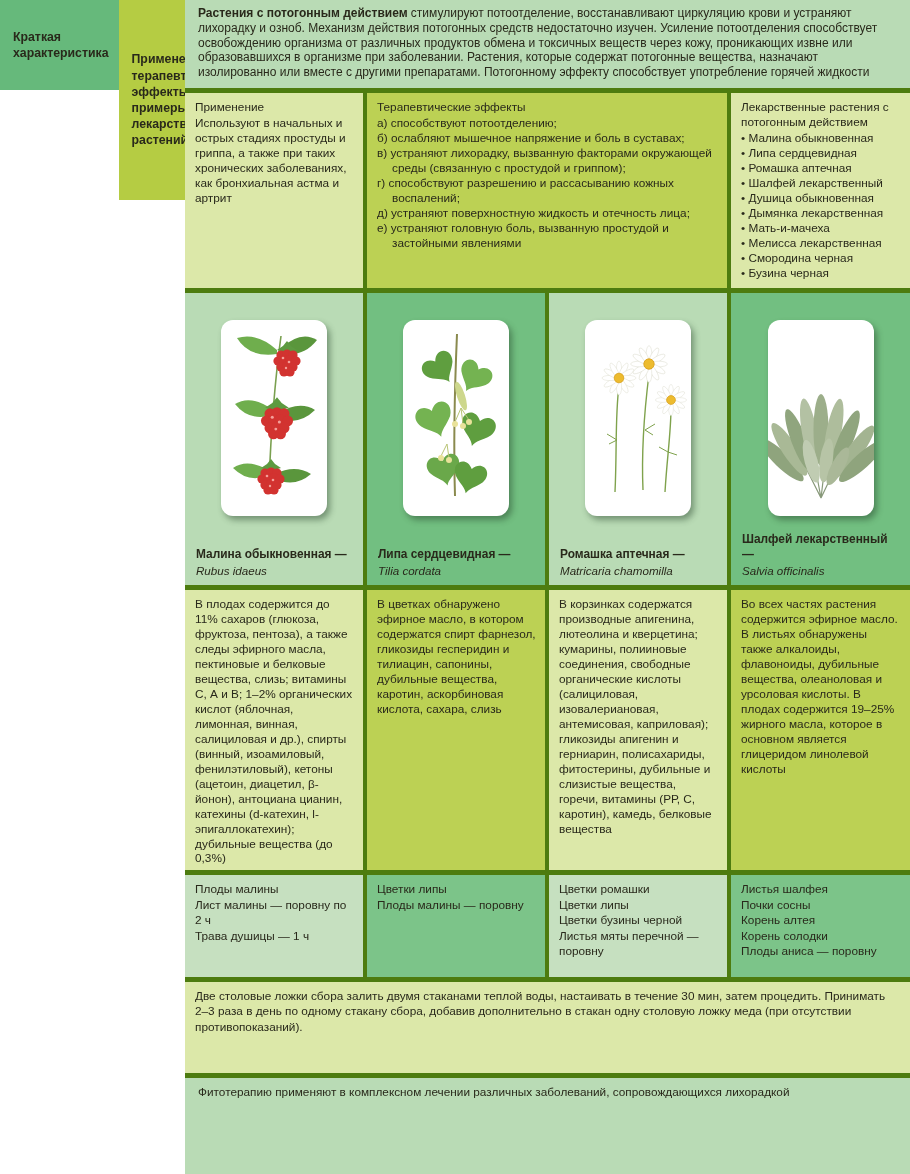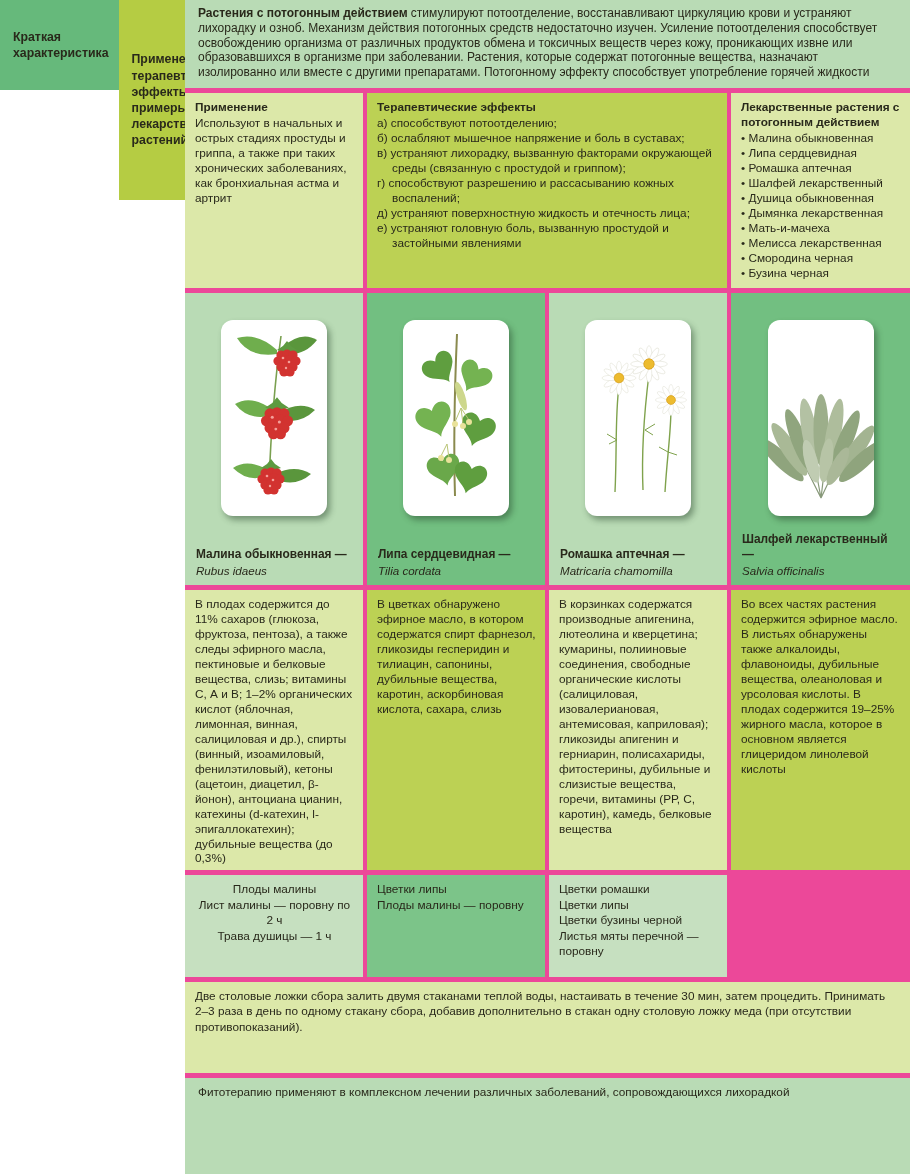--- a/index.html
+++ b/index.html
@@ -11,46 +11,46 @@
   
   .labels{width:181px;display:flex;flex-direction:row;flex:none;}
   .lbl{display:flex;align-items:center;padding:0 10px 0 13px;box-sizing:border-box;
        font-weight:bold;font-size:12.3px;line-height:1.32;}
   .lbl.green{background:#66b97b;}
   .lbl.yg{background:#b5cc43;}
   .lh1{height:90px;}.lh2{height:200px;}.lh3{height:297px;}.lh4{height:285px;}
   .lh5{height:107px;}.lh6{height:96px;}.lh7{flex:1;padding-left:20px;}
   
   .grid{
-    width:725px;height:1174px;display:grid;flex:none;background:#ec4899;
+    width:725px;height:1174px;display:grid;flex:none;background:#4d7c0f;
     grid-template-columns:178px 178px 178px 179px;
     grid-template-rows:88px 195px 292px 280px 102px 91px 96px;
     gap:5px 4px;
   }
   .cell{box-sizing:border-box;overflow:hidden;font-size:11.8px;line-height:1.27;
         padding:7px 9px 6px 10px;}
   .pale-yg{background:#dce8a9;}
   .mid-yg{background:#bcd154;}
   .lt-green{background:#b9dbb5;}
   .md-green{background:#72bf81;}
   .lt-green2{background:#c6e0c0;}
   .md-green2{background:#7cc489;}
   .r1{grid-row:1;grid-column:1 / span 4;padding:6px 12px 4px 13px;line-height:1.23;font-size:12px;}
   .r2a{grid-row:2;grid-column:1;}
   .r2b{grid-row:2;grid-column:2 / span 2;}
   .r2c{grid-row:2;grid-column:4;}
   .r3a{grid-row:3;grid-column:1;}.r3b{grid-row:3;grid-column:2;}
   .r3c{grid-row:3;grid-column:3;}.r3d{grid-row:3;grid-column:4;}
   .r4a{grid-row:4;grid-column:1;}.r4b{grid-row:4;grid-column:2;}
   .r4c{grid-row:4;grid-column:3;}.r4d{grid-row:4;grid-column:4;}
-  .r5a{grid-row:5;grid-column:1;text-align:center;}.r5b{grid-row:5;grid-column:2;}
+  .r5a{grid-row:5;grid-column:1;}.r5b{grid-row:5;grid-column:2;}
   .r5c{grid-row:5;grid-column:3;}.r5d{grid-row:5;grid-column:4;}
   .r6{grid-row:6;grid-column:1 / span 4;line-height:1.3;}
   .r7{grid-row:7;grid-column:1 / span 4;padding-left:13px;line-height:1.3;}
-  .cell-title{font-weight:bold;margin:0 0 1px 0;}
+  .cell-title{font-weight:normal;margin:0 0 1px 0;}
   .hang{padding-left:15px;text-indent:-15px;}
   .bul{padding-left:10px;text-indent:-10px;}
   .bul::before{content:"\2022\00a0";}
   
   .plant-cell{display:flex;flex-direction:column;padding:0;}
   .card{width:106px;height:196px;background:#ffffff;border-radius:12px;
         margin:27px auto 0 auto;box-shadow:3px 4px 6px rgba(30,60,35,.45);flex:none;}
   .card svg{display:block;width:106px;height:196px;}
   .caption{margin-top:auto;padding:0 8px 7px 11px;}
   .pname{font-weight:bold;font-size:11.9px;line-height:1.3;}
@@ -273,19 +273,26 @@
       <div>Цветки липы</div>
       <div>Плоды малины — поровну</div>
     </div>
     <div class="cell lt-green2 r5c lines">
       <div>Цветки ромашки</div>
       <div>Цветки липы</div>
       <div>Цветки бузины черной</div>
       <div>Листья мяты перечной —</div>
       <div>поровну</div>
     </div>
+    <div class="cell md-green2 r5d lines">
+      <div>Листья шалфея</div>
+      <div>Почки сосны</div>
+      <div>Корень алтея</div>
+      <div>Корень солодки</div>
+      <div>Плоды аниса — поровну</div>
+    </div>
 
     <div class="cell pale-yg r6">Две столовые ложки сбора залить двумя стаканами теплой воды, настаивать в течение 30 мин, затем процедить. Принимать 2–3 раза в день по одному стакану сбора, добавив дополнительно в стакан одну столовую ложку меда (при отсутствии противопоказаний).</div>
 
     <div class="cell lt-green r7">Фитотерапию применяют в комплексном лечении различных заболеваний, сопровождающихся лихорадкой</div>
 
   </div>
 </div>
 
 </body></html>

